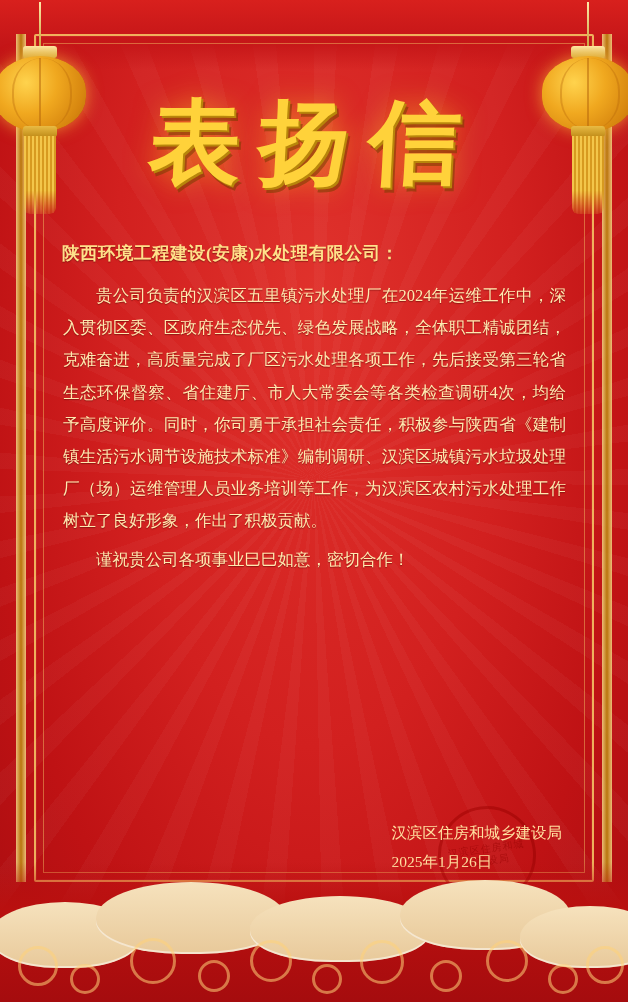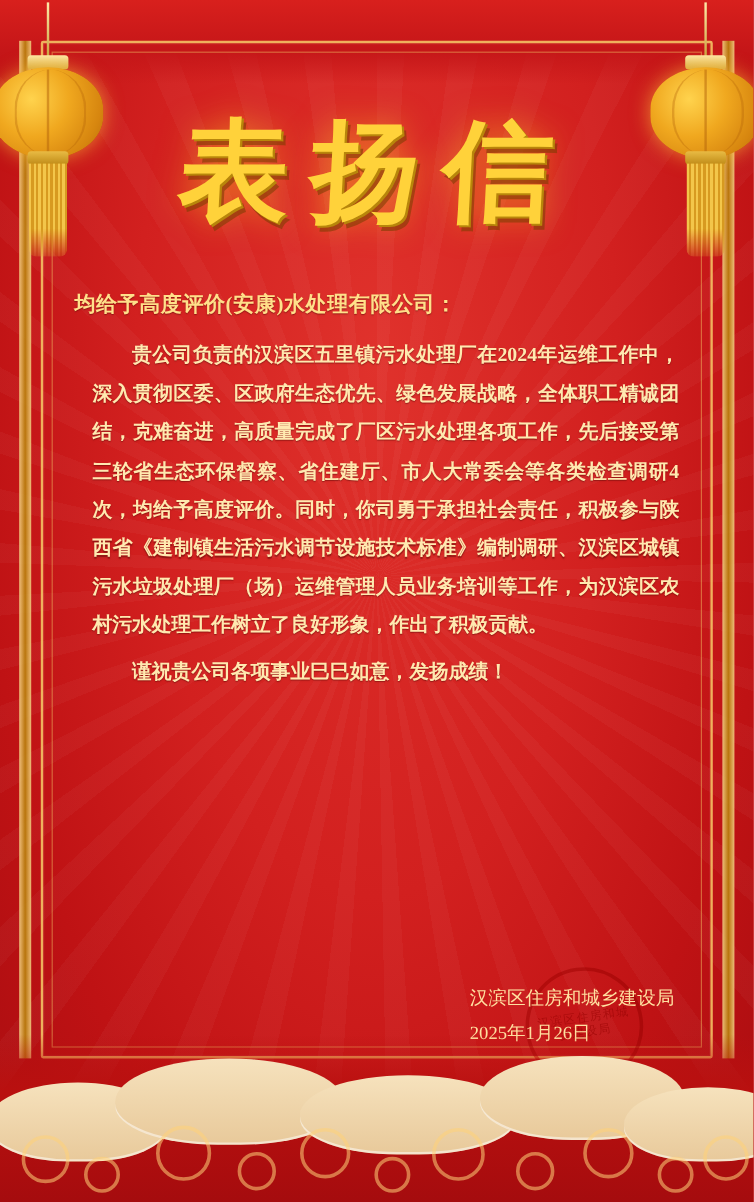--- a/index.html
+++ b/index.html
@@ -100,21 +100,21 @@
   .letter{
     position:absolute;left:62px;right:62px;top:236px;
     color:#ffe9b0;
     font-size:16.5px;line-height:1.95;
     text-align:justify;
     text-shadow:0 1px 1px rgba(90,10,5,.55);
   }
   .salutation{
     font-weight:700;font-size:17.5px;color:#ffe08a;margin-bottom:10px;letter-spacing:.5px;
   }
-  .para{text-indent:2em;margin:0 0 6px 15px;font-weight:bold;}
+  .para{text-indent:2em;margin:0 0 6px 1px;}
 
   
   .sign{
     position:absolute;right:66px;top:818px;text-align:left;
     color:#ffe0a0;font-size:15.5px;line-height:1.9;
   }
   .stamp{
     position:absolute;right:92px;top:806px;width:92px;height:92px;border-radius:50%;
     border:3px solid rgba(210,40,30,.70);
     color:rgba(205,35,28,.75);
@@ -166,23 +166,23 @@
     <div class="cord"></div>
     <div class="cap"></div>
     <div class="body"></div>
     <div class="base"></div>
     <div class="tassel"></div>
   </div>
 
   <div class="title">表扬信</div>
 
   <div class="letter">
-    <div class="salutation">均给予高度评价(安康)水处理有限公司：</div>
+    <div class="salutation">陕西环境工程建设(安康)水处理有限公司：</div>
     <p class="para">贵公司负责的汉滨区五里镇污水处理厂在2024年运维工作中，深入贯彻区委、区政府生态优先、绿色发展战略，全体职工精诚团结，克难奋进，高质量完成了厂区污水处理各项工作，先后接受第三轮省生态环保督察、省住建厅、市人大常委会等各类检查调研4次，均给予高度评价。同时，你司勇于承担社会责任，积极参与陕西省《建制镇生活污水调节设施技术标准》编制调研、汉滨区城镇污水垃圾处理厂（场）运维管理人员业务培训等工作，为汉滨区农村污水处理工作树立了良好形象，作出了积极贡献。</p>
-    <p class="para">谨祝贵公司各项事业巳巳如意，发扬成绩！</p>
+    <p class="para">谨祝贵公司各项事业巳巳如意，密切合作！</p>
   </div>
 
   <div class="stamp">
     <span>汉滨区住房和城乡建设局</span>
   </div>
 
   <div class="sign">
     <div>汉滨区住房和城乡建设局</div>
     <div>2025年1月26日</div>
   </div>

